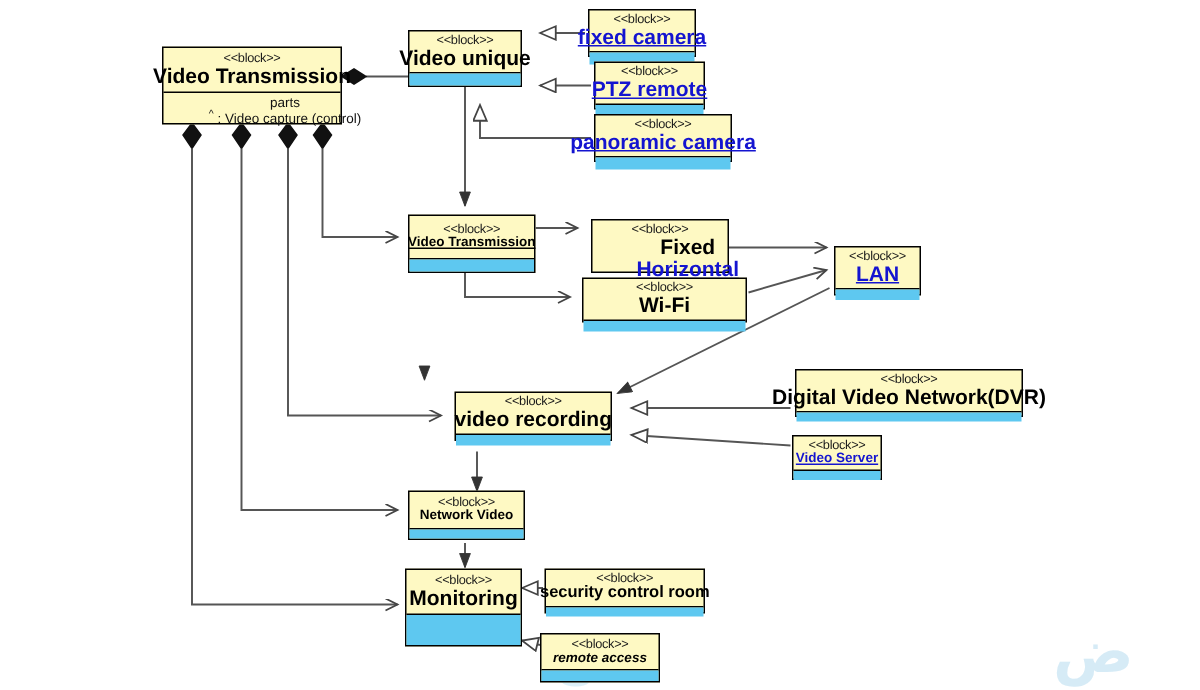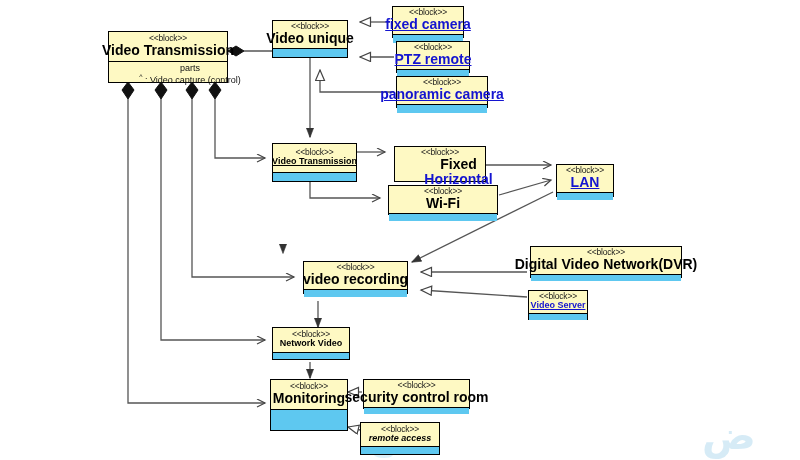--- a/index.html
+++ b/index.html
@@ -217,21 +217,21 @@
     <div class="hdr" style="flex:0 0 26px;">
       <span class="stereo">&lt;&lt;block&gt;&gt;</span>
       <span class="bname">Monitoring</span>
     </div>
     <div class="foot" style="flex:1 1 auto;height:auto;"></div>
   </div>
 
   <div class="block" style="left:363px;top:379px;width:107px;height:30px;">
     <div class="hdr">
       <span class="stereo">&lt;&lt;block&gt;&gt;</span>
-      <span class="bname" style="font-size:14px;">security control room</span>
+      <span class="bname" style="font-size:11px;">security control room</span>
     </div>
     <div class="foot" style="height:6px;flex:0 0 6px;"></div>
   </div>
 
   <div class="block" style="left:360px;top:422px;width:80px;height:33px;">
     <div class="hdr">
       <span class="stereo">&lt;&lt;block&gt;&gt;</span>
       <span class="bname" style="font-size:9px;font-style:italic;">remote access</span>
     </div>
     <div class="foot" style="height:7px;flex:0 0 7px;"></div>

